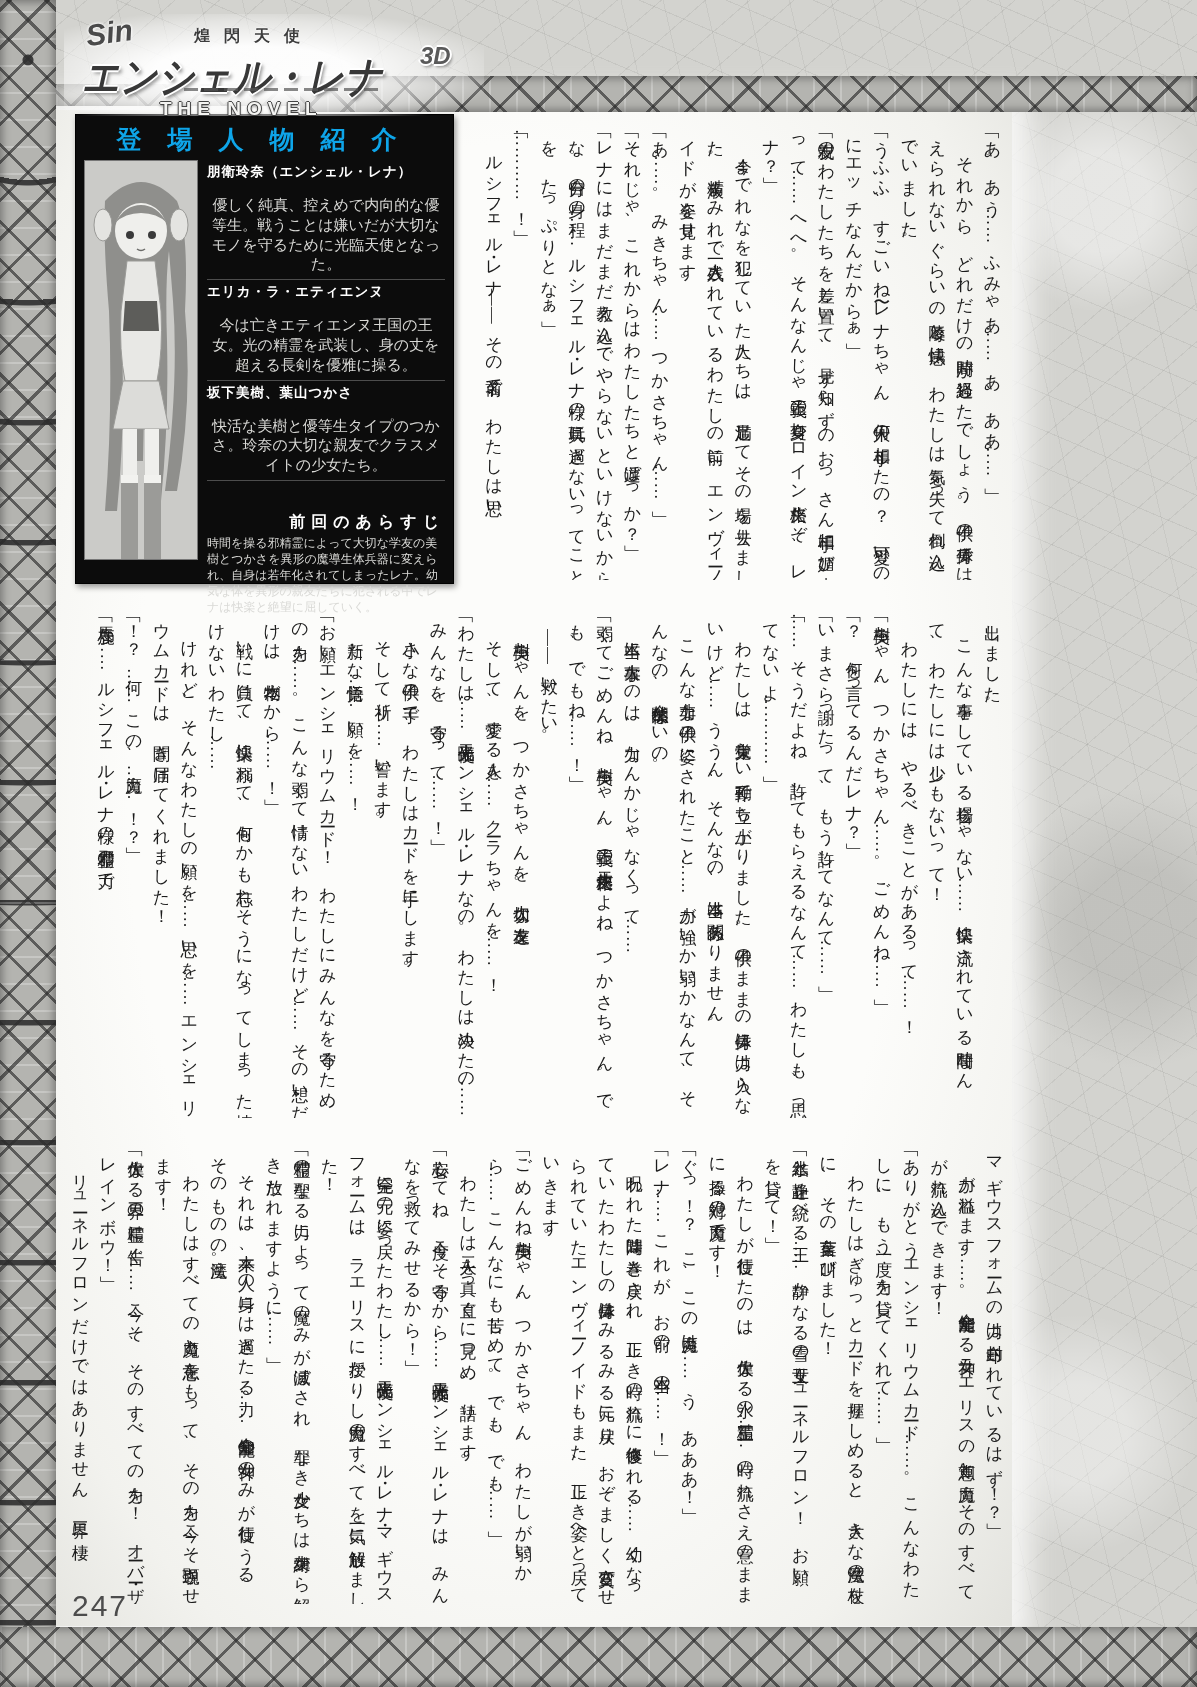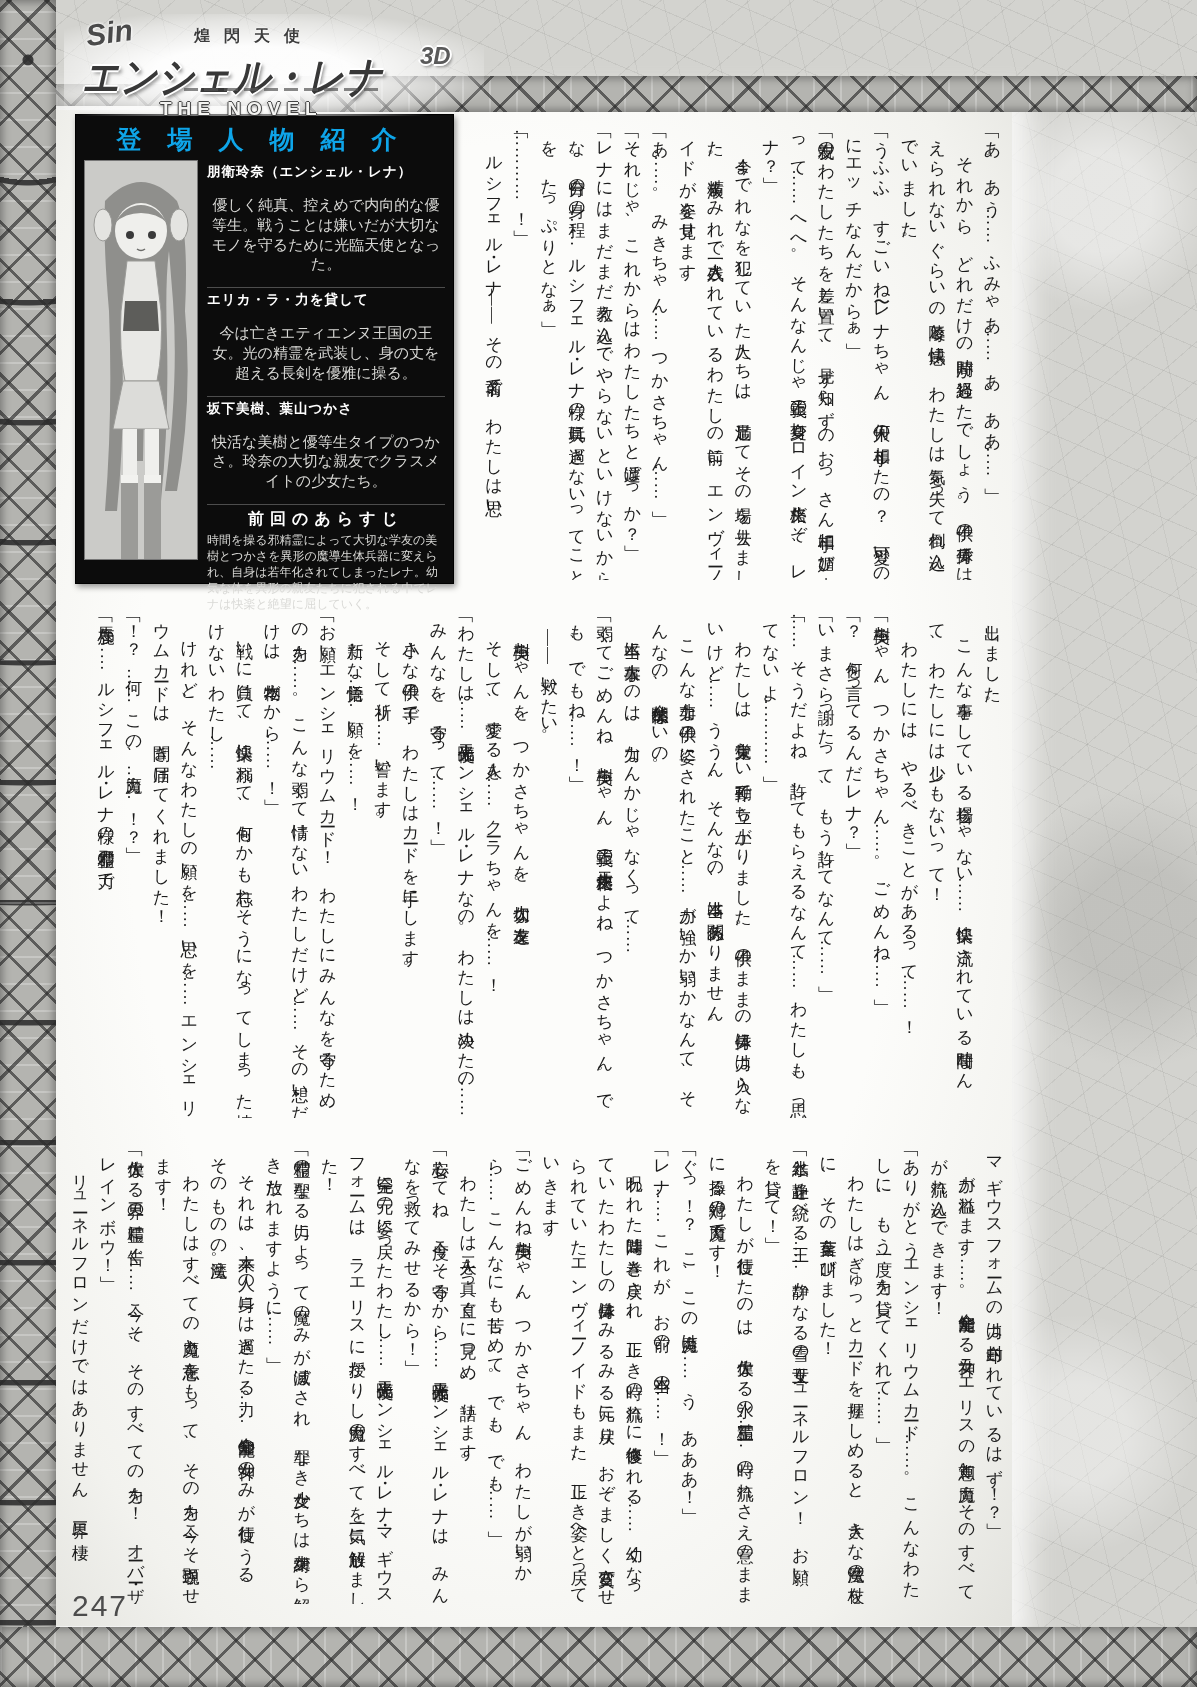--- a/index.html
+++ b/index.html
@@ -64,24 +64,24 @@
     background:repeating-linear-gradient(90deg,#555 0 14px,transparent 14px 20px);opacity:.7;}
   
   .charbox{position:absolute;left:75px;top:114px;width:377px;height:468px;
     background:#0c0c0c;border:1px solid #000;box-shadow:2px 3px 6px rgba(0,0,0,.4);
     color:#f2f2f2;z-index:4;}
   .charbox-title{font-family:"Liberation Serif","DejaVu Serif",serif;font-weight:bold;font-size:25px;
     letter-spacing:26px;text-align:center;color:#0ea5e9;margin:8px 0 4px 10px;white-space:nowrap;overflow:hidden;}
   .charbox-cols{display:flex;padding:0 8px 6px 8px;}
   .portrait{width:112px;height:398px;flex:0 0 auto;background:#c9c9c6;border:1px solid #777;overflow:hidden;}
   .entries{flex:1;margin-left:9px;}
-  .entry{border-bottom:1px solid #4d4d4d;padding:3px 0 12px 0;}
+  .entry{border-bottom:1px solid #4d4d4d;padding:3px 0 4px 0;}
   .entry-name{font-weight:bold;font-size:13.5px;color:#ffffff;letter-spacing:1px;}
   .entry-desc{font-size:15px;line-height:1.32;color:#d9d9d6;margin-top:15px;text-align:center;}
-  .synopsis-title{font-weight:bold;font-size:16px;text-align:center;letter-spacing:6px;color:#fff;padding:4px 0 2px 0;}
+  .synopsis-title{font-weight:bold;font-size:16px;text-align:right;letter-spacing:6px;color:#fff;padding:4px 0 2px 0;margin-top:27px;}
   .synopsis-text{font-size:12px;line-height:1.34;color:#d9d9d6;}
   
   .band{position:absolute;writing-mode:vertical-rl;text-orientation:mixed;overflow:hidden;
     color:#1c1c1c;font-size:17px;line-height:1.63;letter-spacing:1px;}
   .band p{margin:0;}
   .band p.ind{text-indent:1em;}
   .band1{left:458px;top:128px;width:548px;height:452px;}
   .band2{left:62px;top:612px;width:944px;height:506px;}
   .band3{left:60px;top:1146px;width:948px;height:458px;}
   
@@ -137,21 +137,21 @@
           <rect x="36" y="314" width="17" height="8" fill="#f2f2ef"></rect>
           <rect x="59" y="314" width="17" height="8" fill="#f2f2ef"></rect>
         </svg>
       </div>
       <div class="entries" id="entries">
           <div class="entry">
             <div class="entry-name">朋衛玲奈（エンシェル・レナ）</div>
             <div class="entry-desc">優しく純真、控えめで内向的な優等生。戦うことは嫌いだが大切なモノを守るために光臨天使となった。</div>
           </div>
           <div class="entry">
-            <div class="entry-name">エリカ・ラ・力を貸して</div>
+            <div class="entry-name">エリカ・ラ・エティエンヌ</div>
             <div class="entry-desc">今は亡きエティエンヌ王国の王女。光の精霊を武装し、身の丈を超える長剣を優雅に操る。</div>
           </div>
           <div class="entry">
             <div class="entry-name">坂下美樹、葉山つかさ</div>
             <div class="entry-desc">快活な美樹と優等生タイプのつかさ。玲奈の大切な親友でクラスメイトの少女たち。</div>
           </div>
           <div class="synopsis-title">前回のあらすじ</div>
           <div class="synopsis-text">時間を操る邪精霊によって大切な学友の美樹とつかさを異形の魔導生体兵器に変えられ、自身は若年化されてしまったレナ。幼気な体を異形の親友たちに犯される中でレナは快楽と絶望に屈していく。</div>
         </div>
     </div>

